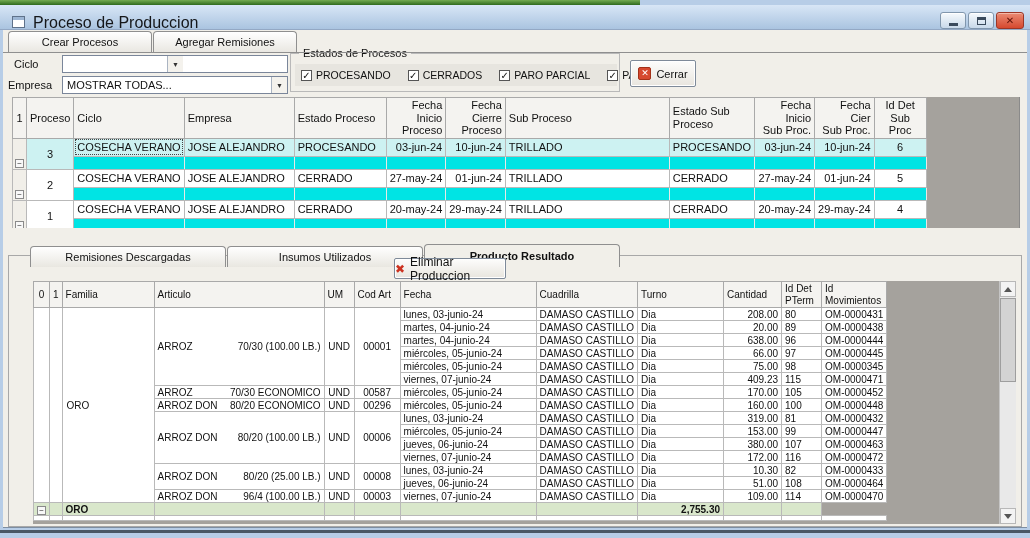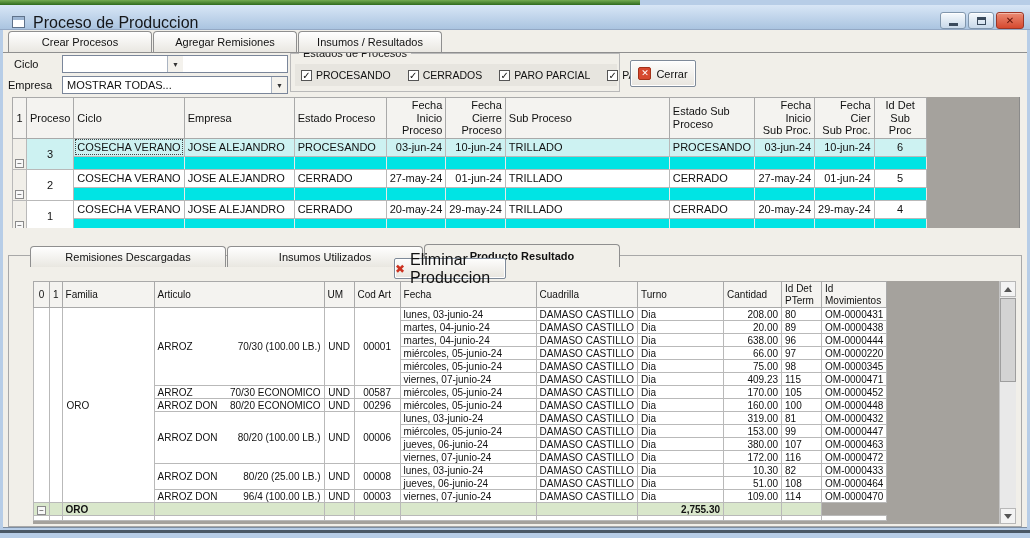--- a/index.html
+++ b/index.html
@@ -72,21 +72,21 @@
   #ptable td.proc{text-align:center;vertical-align:middle;}
   td.selbg{background:var(--sel) !important;}
   td.focus{outline:1px dotted #444;outline-offset:-2px;}
   .minus{display:inline-block;width:9px;height:9px;border:1px solid #8a8a8a;background:#f8f8f8;font-size:8px;line-height:7px;text-align:center;color:#333;}
 
   
   #detail-tab-strip{left:30px;top:246px;display:flex;z-index:2;}
   #detail-tab-strip .tab{width:196px;}
   #detail-panel{left:8px;top:255px;width:1014px;height:272px;background:var(--dialog);border:1px solid #a8a8a8;}
   #eliminar-btn{left:394px;top:258px;width:112px;height:21px;z-index:2;}
-  #eliminar-btn .lbl{font-size:16px;}
+  #eliminar-btn .lbl{font-size:12px;}
 
   #product-grid{left:33px;top:281px;width:983px;height:243px;}
   #gtable td{font-size:10px;height:13px;}
   #gtable th{font-size:10px;}
   #gtable td.fam{vertical-align:middle;padding-left:4px;}
   #gtable td.art{vertical-align:middle;}
   .artflex{display:flex;justify-content:space-between;gap:4px;}
   #gtable tr.pfoot td{background:var(--green);}
   #gtable tr.pfoot td.b{font-weight:bold;}
   #gtable tr.stub td{height:5px;}
@@ -121,21 +121,20 @@
           <span class="glyph-close">✕</span>
         </div>
       </div>
   </div>
 
   <div class="abs" id="client"></div>
   <div class="abs" id="tabline"></div>
   <div class="abs" id="main-tab-strip">
       <div class="tab">Crear Procesos</div>
       <div class="tab">Agregar Remisiones</div>
-      <div class="tab">Insumos / Resultados</div>
     </div>
 
   <div class="abs flabel" id="lbl-ciclo">Ciclo</div>
   <div class="abs combo" id="combo-ciclo">
     <span class="cval">MOSTRAR TODOS...</span>
     <span class="carrow">▼</span>
   </div>
   <div class="abs flabel" id="lbl-empresa">Empresa</div>
   <div class="abs combo" id="combo-empresa">
     <span class="cval">MOSTRAR TODAS...</span>
@@ -371,21 +370,21 @@
             <td class="r">638.00</td>
             <td class="l">96</td>
             <td class="l">OM-0000444</td>
           </tr>
           <tr class="prow">
             <td class="l">miércoles, 05-junio-24</td>
             <td class="l">DAMASO CASTILLO</td>
             <td class="l">Dia</td>
             <td class="r">66.00</td>
             <td class="l">97</td>
-            <td class="l">OM-0000220</td>
+            <td class="l">OM-0000445</td>
           </tr>
           <tr class="prow">
             <td class="l">miércoles, 05-junio-24</td>
             <td class="l">DAMASO CASTILLO</td>
             <td class="l">Dia</td>
             <td class="r">75.00</td>
             <td class="l">98</td>
             <td class="l">OM-0000345</td>
           </tr>
           <tr class="prow">

